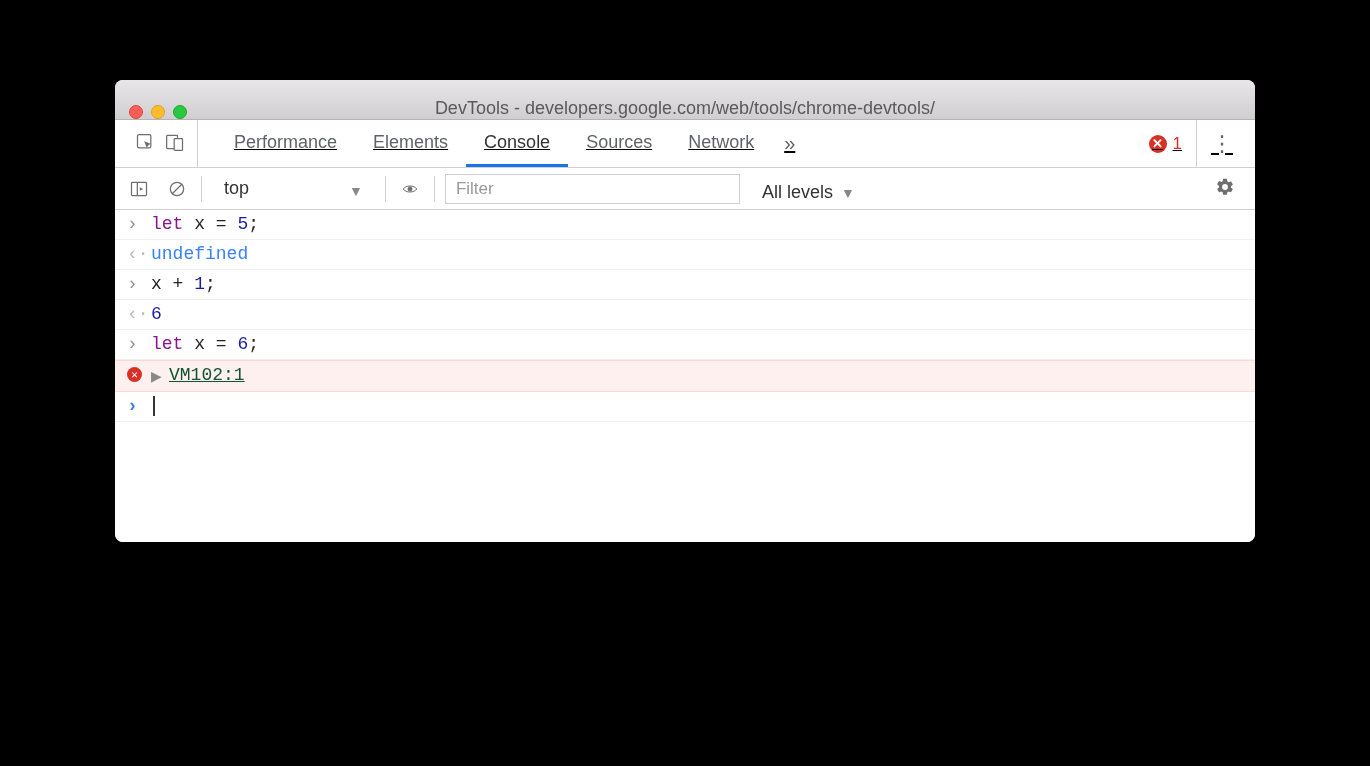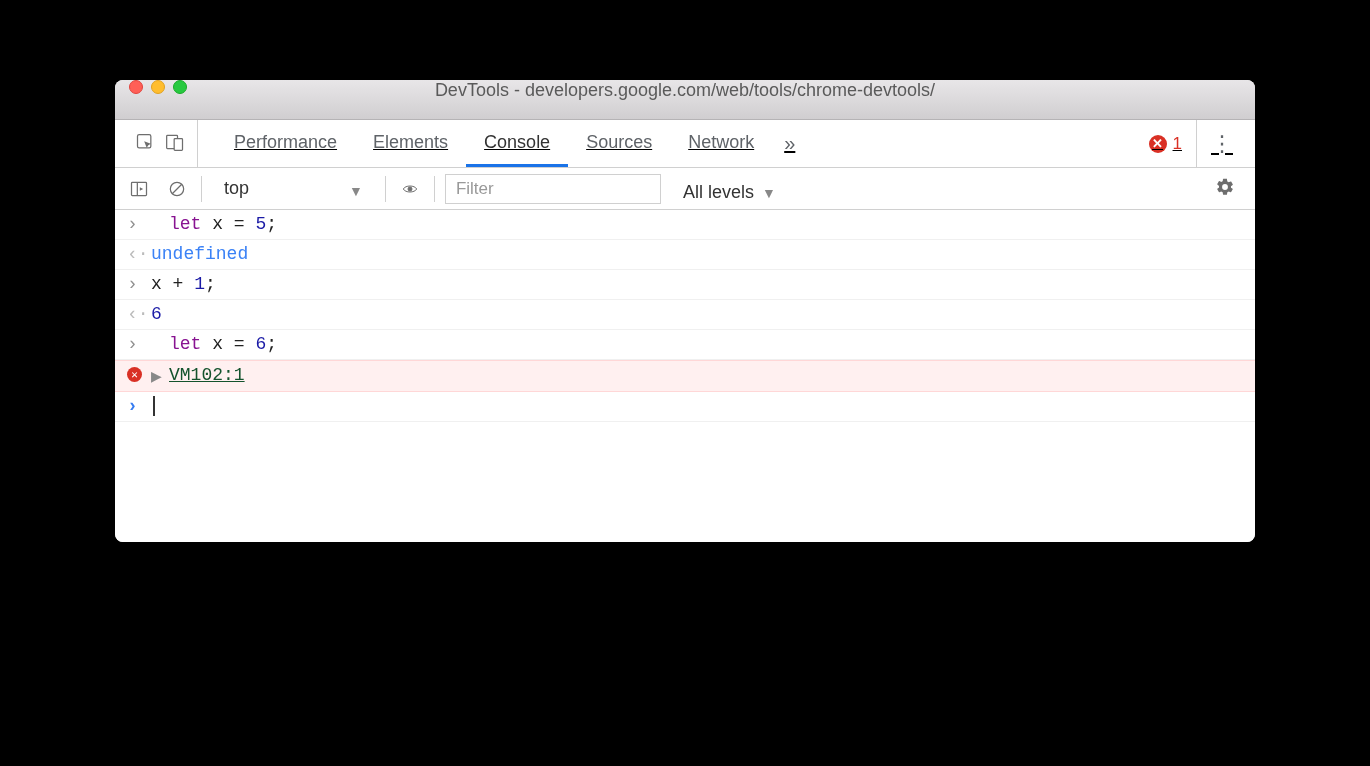--- a/index.html
+++ b/index.html
@@ -22,21 +22,21 @@
       background: #fff;
       border-radius: 8px;
       box-shadow: 0 20px 60px rgba(0,0,0,0.5);
       overflow: hidden;
     }
     .titlebar {
       height: 40px;
       background: linear-gradient(#e8e6e8, #d0ced0);
       border-bottom: 1px solid #b5b3b5;
       display: flex;
-      align-items: flex-start;
+      align-items: flex-end;
       padding: 0 14px;
       position: relative;
     }
     .traffic-lights {
       display: flex;
       gap: 8px;
     }
     .traffic-light {
       width: 14px;
       height: 14px;
@@ -172,21 +172,21 @@
     .context-caret {
       color: #888;
       font-size: 14px;
     }
     .eye-btn {
       padding: 0 6px;
     }
     .filter-input {
       border: 1px solid #d0d0d0;
       height: 30px;
-      width: 216px;
+      width: 295px;
       padding: 0 10px;
       font-size: 17px;
       color: #333;
       outline: none;
     }
     .filter-input::placeholder { color: #999; }
     .levels {
       display: flex;
       align-items: center;
       gap: 8px;
@@ -219,21 +219,21 @@
       flex-shrink: 0;
       user-select: none;
     }
     .gutter.input { color: #919191; }
     .gutter.output { color: #bbb; }
     .gutter.prompt { color: #367cf1; font-weight: bold; }
     .content {
       flex: 1;
       white-space: pre;
     }
-    .kw { color: #881391; margin-left: 18px; }
+    .kw { color: #881391; }
     .num { color: #1a1aa6; }
     .txt { color: #222; }
     .undef { color: #3b82f6; }
     .line.error {
       background: #fff0f0;
       border-top: 1px solid #ffd7d7;
       border-bottom: 1px solid #ffd7d7;
     }
     .error-gutter {
       width: 24px;

